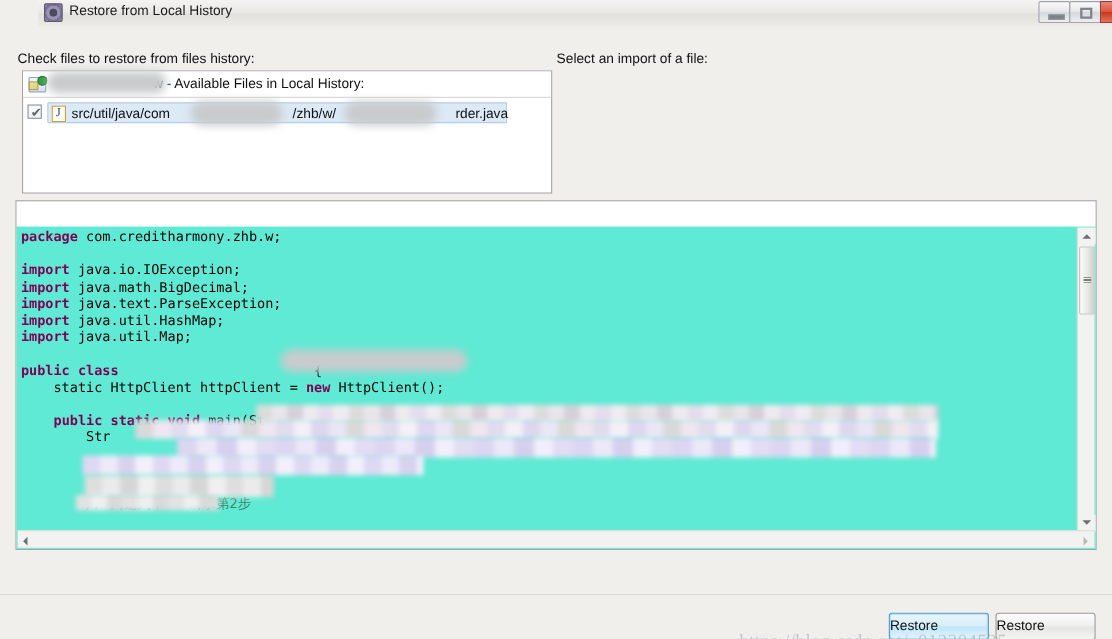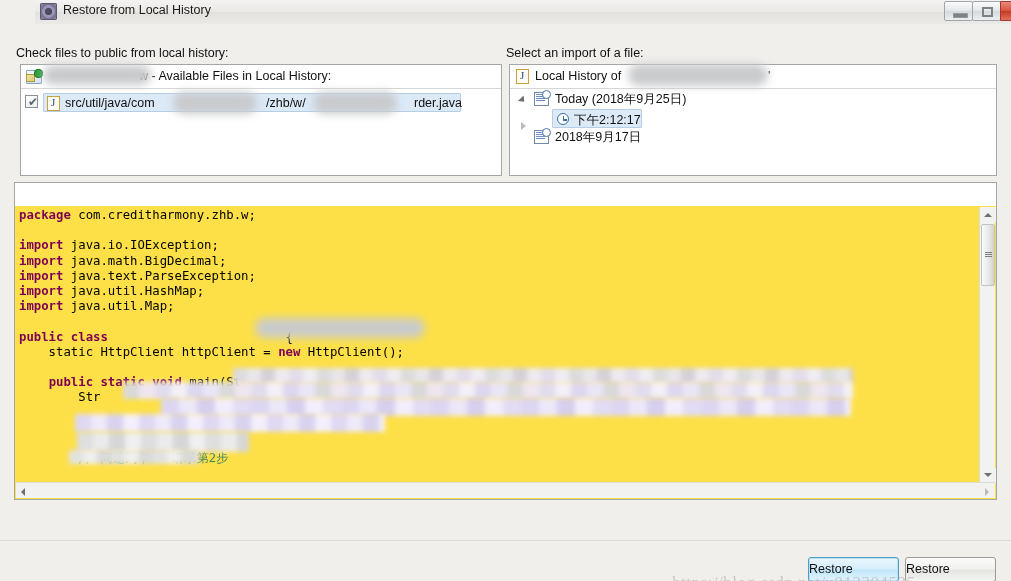--- a/index.html
+++ b/index.html
@@ -209,21 +209,21 @@
   #code-box {
     position: absolute; left: 14px; top: 158px; width: 983px; height: 318px;
     border: 1px solid #a5a5a5; background: #fff; box-sizing: border-box;
   }
   #code-head {
     position: absolute; left: 0; top: 0; width: 981px; height: 23px;
     background: #f3f2ef; border-bottom: 1px solid #cdcdcd; box-sizing: border-box;
   }
   #code-scroll {
     position: absolute; left: 0; top: 23px; width: 981px; height: 293px;
-    background: #fde047; overflow: hidden;
+    background: #5eead4; overflow: hidden;
   }
   #code-text {
     position: absolute; left: 4px; top: 2px;
     font-family: "DejaVu Sans Mono", monospace;
     font-size: 12.3px; line-height: 15.2px;
     white-space: pre; color: #000;
   }
   .kw { color: #7f0055; font-weight: bold; }
   .cm { color: #3f7f5f; }
 
@@ -323,21 +323,21 @@
     <div class="winbtn" id="btn-max">
       <div class="glyph-max"></div>
     </div>
     <div class="winbtn" id="btn-close">
       <div class="glyph-close">✕</div>
     </div>
   </div>
 
   <div id="content">
 
-    <div class="section-label" style="left:16px; top:22px;">Check files to public from local history:</div>
+    <div class="section-label" style="left:16px; top:22px;">Check files to restore from files history:</div>
 
     <div class="box" style="left:20px; top:40px; width:482px; height:112px;">
 
       <div class="box-header">
         <div class="icon-project" style="left:5px; top:5px;"></div>
         <div class="hdr-text" style="left:118px;">w - Available Files in Local History:</div>
 
         <div class="blur" style="left:22px; top:0px; width:108px; height:20px;"></div>
       </div>
 
@@ -351,42 +351,20 @@
         <div class="row-text" style="left:222px; top:2px;">/zhb/w/</div>
         <div class="row-text" style="left:370px; top:2px;">rder.java</div>
       </div>
 
       <div class="blur" style="left:152px; top:27px; width:84px; height:22px;"></div>
       <div class="blur" style="left:292px; top:27px; width:84px; height:22px;"></div>
     </div>
 
     <div class="section-label" style="left:506px; top:22px;">Select an import of a file:</div>
 
-    <div class="box" style="left:509px; top:40px; width:488px; height:112px;">
-
-      <div class="box-header">
-        <div class="icon-java" style="left:6px; top:4px;"></div>
-        <div class="hdr-text" style="left:25px;">Local History of</div>
-        <div class="hdr-text" style="left:258px;">'</div>
-        <div class="blur" style="left:118px; top:-1px; width:140px; height:22px;"></div>
-      </div>
-
-      <div class="twisty-open" style="left:10px; top:31px;"></div>
-      <div class="icon-history" style="left:24px; top:27px;"></div>
-      <div class="row-text" style="left:45px; top:26px;">Today (2018年9月25日)</div>
-
-      <div class="sel-pill" style="left:42px; top:44px; width:90px; height:19px;">
-        <div class="icon-clock" style="left:4px; top:3px;"></div>
-        <div class="row-text" style="left:21px; top:2px;">下午2:12:17</div>
-      </div>
-
-      <div class="twisty-closed" style="left:11px; top:57px;"></div>
-      <div class="icon-history" style="left:24px; top:65px;"></div>
-      <div class="row-text" style="left:45px; top:64px;">2018年9月17日</div>
-    </div>
 
     <div id="code-box">
 
 
       <div id="code-scroll">
         <div id="code-text"><div><span class="kw">package</span><span> com.creditharmony.zhb.w;</span></div><div>&nbsp;</div><div><span class="kw">import</span><span> java.io.IOException;</span></div><div><span class="kw">import</span><span> java.math.BigDecimal;</span></div><div><span class="kw">import</span><span> java.text.ParseException;</span></div><div><span class="kw">import</span><span> java.util.HashMap;</span></div><div><span class="kw">import</span><span> java.util.Map;</span></div><div>&nbsp;</div><div><span class="kw">public class</span><span>                        {</span></div><div><span>    static HttpClient httpClient = </span><span class="kw">new</span><span> HttpClient();</span></div><div>&nbsp;</div><div><span>    </span><span class="kw">public static void</span><span> main(St</span></div><div><span>        Str</span></div><div>&nbsp;</div><div>&nbsp;</div><div>&nbsp;</div><div><span>        </span><span class="cm">// 问题列举 - 请求第2步</span></div></div>
 
         <div class="blur" style="left:240px; top:112px; width:170px; height:20px; border-radius:12px;"></div>
 
         <div class="pixblob" style="left:218px; top:162px; width:620px; height:16px;

